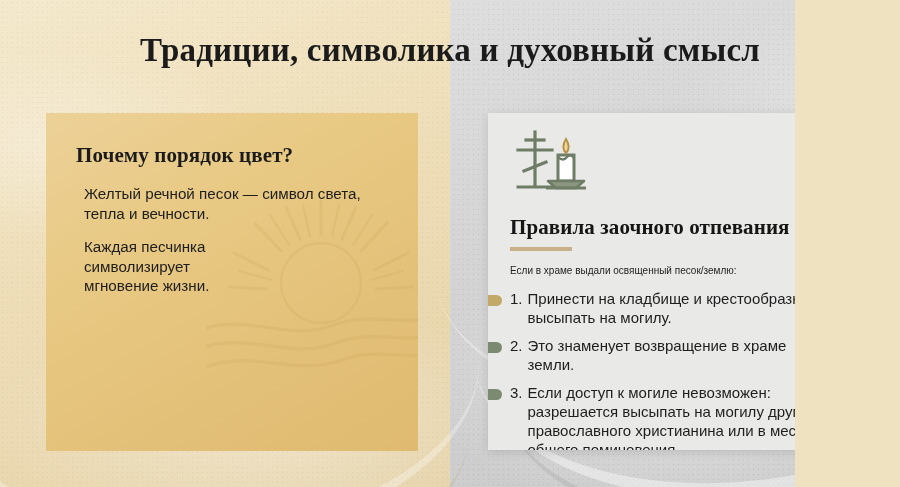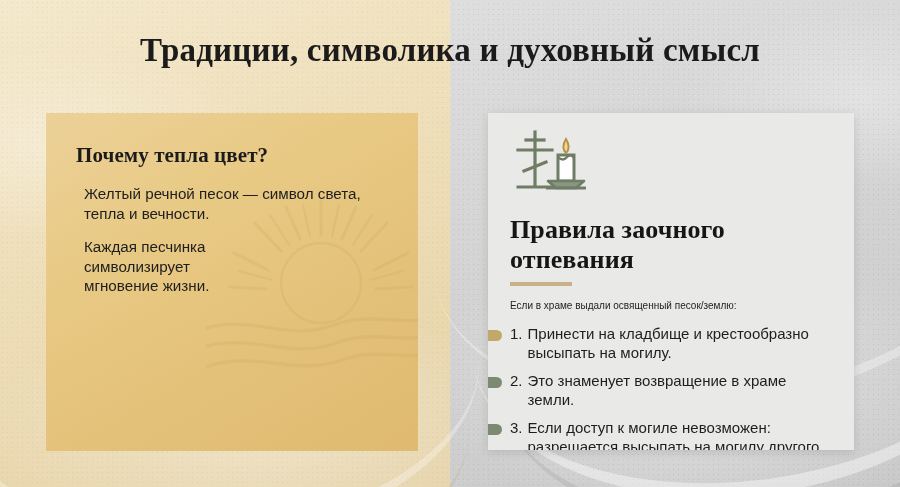--- a/index.html
+++ b/index.html
@@ -1,21 +1,21 @@
 <!DOCTYPE html>
 <html><head>
 <meta charset="utf-8">
 <style>
   html,body{margin:0;padding:0;}
   body{
     width:900px;height:487px;overflow:hidden;
     font-family:"Liberation Sans", sans-serif;
     background:#efe2c0;
   }
-  #slide{position:relative;width:900px;height:487px;overflow:hidden;}
+  #slide{position:relative;width:795px;height:487px;overflow:hidden;}
 
   
   .bg-left{
     position:absolute;left:0;top:0;width:450px;height:487px;
     background:
       radial-gradient(ellipse 420px 180px at 60% 88%, rgba(255,255,255,.34), rgba(255,255,255,0) 70%),
       radial-gradient(ellipse 300px 140px at 12% 30%, rgba(255,255,255,.30), rgba(255,255,255,0) 70%),
       linear-gradient(160deg,#f4e9cd 0%,#efdfba 40%,#e9d7ae 75%,#e4d1a6 100%);
   }
   .bg-right{
@@ -78,21 +78,21 @@
   #card-right{
     position:absolute;left:488px;top:113px;width:366px;height:337px;
     background:#e9e9e7;
     box-shadow:0 2px 9px rgba(0,0,0,.13);
     overflow:hidden;
   }
   #card-right .inner{position:relative;padding:14px 16px 0 22px;}
   #icon-wrap{width:86px;height:66px;margin:0 0 22px 0;}
   #rh{
     font-family:"Liberation Serif", serif;font-weight:bold;
-    font-size:26px;color:#161616;margin:0 0 7px 0;letter-spacing:.1px;
+    font-size:21px;color:#161616;margin:0 0 7px 0;letter-spacing:.1px;
   }
   #rh-underline{width:62px;height:4px;background:#c8b188;margin:0 0 10px 0;}
   #rintro{font-size:10px;line-height:19px;color:#1e1e1e;margin:0 0 2px 0;max-width:320px;}
 
   ul#rules{list-style:none;margin:0;padding:0;}
   ul#rules li{
     position:relative;display:flex;align-items:flex-start;
     margin-top:9px;
   }
   .pill{
@@ -147,21 +147,21 @@
         </g>
         <g stroke-width="3.4">
           <path d="M-8 140 C 40 120, 80 152, 128 134 C 166 120, 196 136, 230 126"></path>
           <path d="M-8 158 C 42 139, 82 170, 130 152 C 168 138, 198 153, 230 144"></path>
           <path d="M0 176 C 48 158, 88 186, 136 169 C 172 156, 200 170, 230 162"></path>
         </g>
       </g>
     </svg>
 
     <div class="inner">
-      <h2 id="lh">Почему тепла цвет?</h2>
+      <h2 id="lh">Почему порядок цвет?</h2>
       <p class="lp">Желтый речной песок — символ света, тепла и вечности.</p>
       <p class="lp narrow">Каждая песчинка символизирует мгновение жизни.</p>
     </div>
   </div>
 
   <div id="card-right">
     <div class="inner">
 
       <div id="icon-wrap">
         <svg viewBox="0 0 86 66" width="86" height="66">

